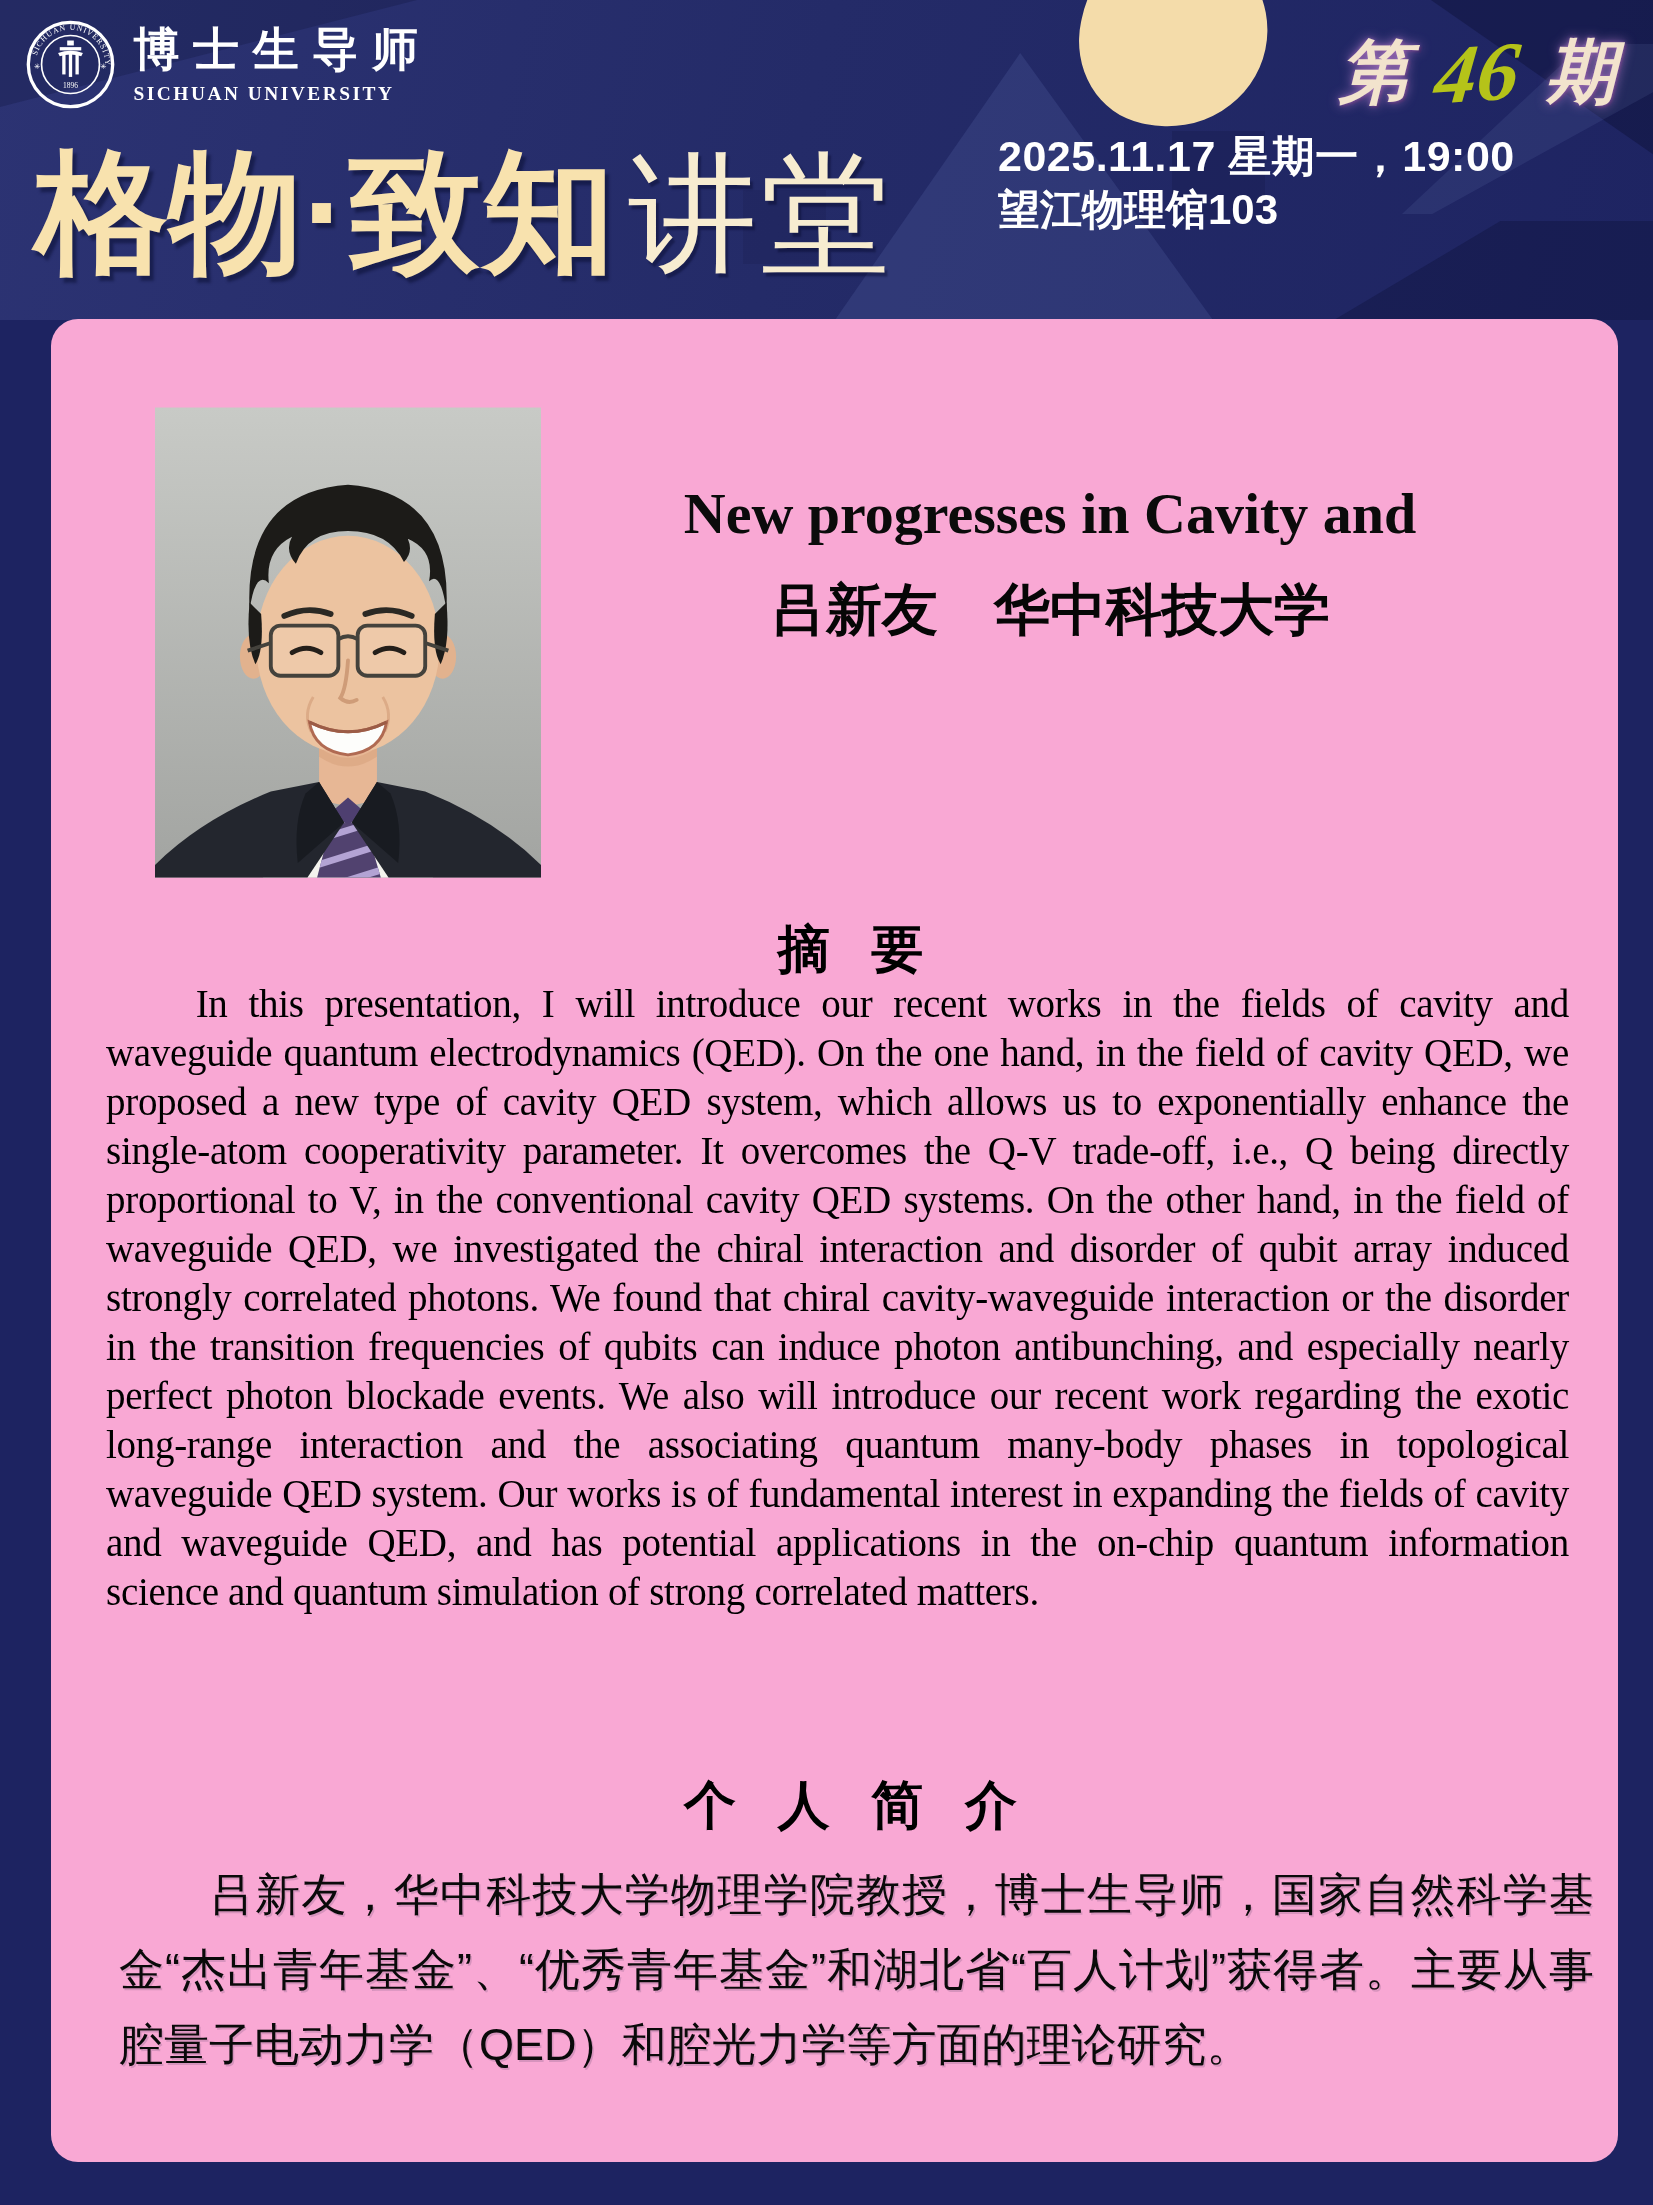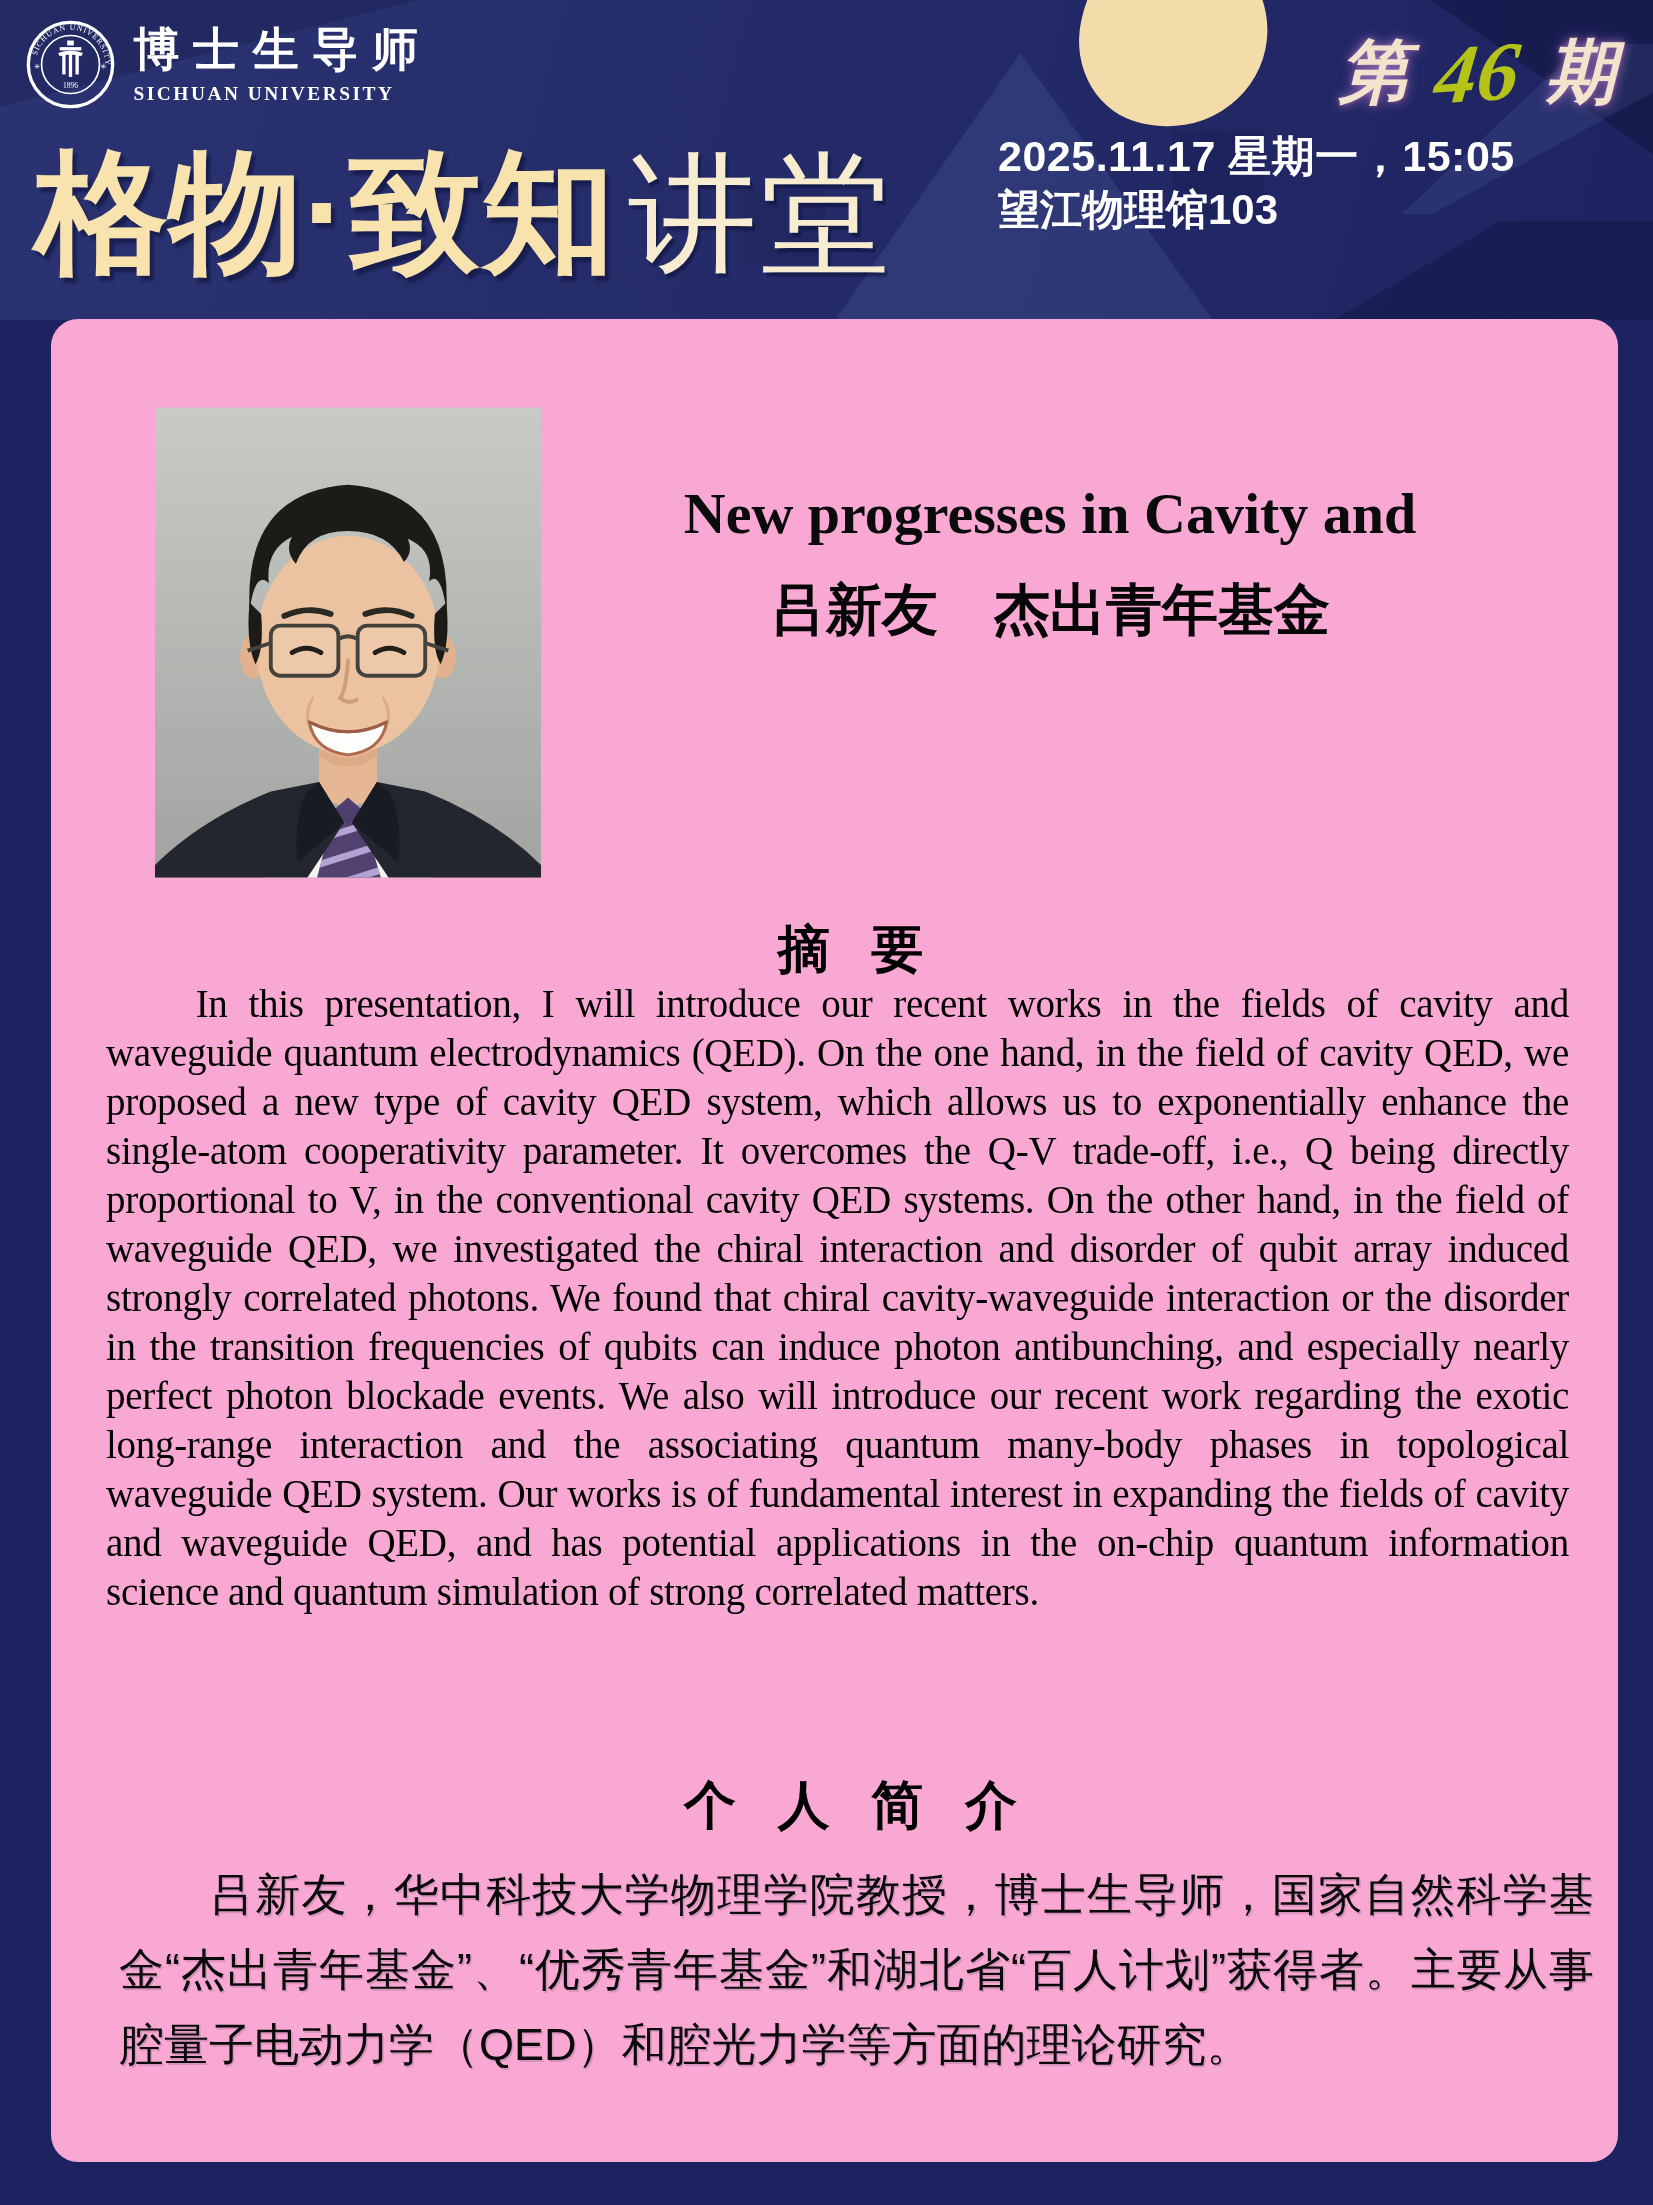--- a/index.html
+++ b/index.html
@@ -126,21 +126,21 @@
       <span>第</span>
       <span class="num">46</span>
       <span>期</span>
     </div>
 
     <div class="main-title">
       <span class="t-main">格物·致知</span><span class="t-suffix">讲堂</span>
     </div>
 
     <div class="when">
-      <div class="w1">2025.11.17  星期一，15:05</div>
+      <div class="w1">2025.11.17  星期一，19:00</div>
       <div class="w2">望江物理馆103</div>
     </div>
   </div>
 
   <div class="card">
 
     <svg class="photo" viewBox="0 0 400 487">
       <defs>
         <linearGradient id="pbg" x1="0" y1="0" x2="0" y2="1">
           <stop offset="0" stop-color="#c8cac6"></stop>
@@ -182,21 +182,21 @@
       <path d="M228 254 Q243 245 258 254" stroke="#241f1a" stroke-width="5" fill="none" stroke-linecap="round"></path>
       <path d="M200 262 Q198 292 192 301 Q200 308 209 303" stroke="#cf9c78" stroke-width="4" fill="none" stroke-linecap="round"></path>
       <path d="M164 300 Q153 318 162 336" stroke="#dcab87" stroke-width="3" fill="none"></path>
       <path d="M236 300 Q247 318 238 336" stroke="#dcab87" stroke-width="3" fill="none"></path>
       <path d="M160 326 Q200 346 240 326 Q235 356 200 360 Q165 356 160 326 Z" fill="#fdfdfb" stroke="#b06a52" stroke-width="3"></path>
       <path d="M160 326 Q200 346 240 326" fill="none" stroke="#9c5c46" stroke-width="3"></path>
     </svg>
 
     <div class="talk">
       <div class="talk-line">New progresses in Cavity and</div>
-      <div class="speaker">吕新友　杰出青年基金</div>
+      <div class="speaker">吕新友　华中科技大学</div>
     </div>
 
     <h2 class="h-section h-abstract">摘 要</h2>
     <p class="abstract">In this presentation, I will introduce our recent works in the fields of cavity and waveguide quantum electrodynamics (QED). On the one hand, in the field of cavity QED, we proposed a new type of cavity QED system, which allows us to exponentially enhance the single-atom cooperativity parameter. It overcomes the Q-V trade-off, i.e., Q being directly proportional to V, in the conventional cavity QED systems. On the other hand, in the field of waveguide QED, we investigated the chiral interaction and disorder of qubit array induced strongly correlated photons. We found that chiral cavity-waveguide interaction or the disorder in the transition frequencies of qubits can induce photon antibunching, and especially nearly perfect photon blockade events. We also will introduce our recent work regarding the exotic long-range interaction and the associating quantum many-body phases in topological waveguide QED system. Our works is of fundamental interest in expanding the fields of cavity and waveguide QED, and has potential applications in the on-chip quantum information science and quantum simulation of strong correlated matters.</p>
 
     <h2 class="h-section h-bio">个 人 简 介</h2>
     <p class="bio">吕新友，华中科技大学物理学院教授，博士生导师，国家自然科学基金“杰出青年基金”、“优秀青年基金”和湖北省“百人计划”获得者。主要从事腔量子电动力学（QED）和腔光力学等方面的理论研究。</p>
 
   </div>
 </div>

